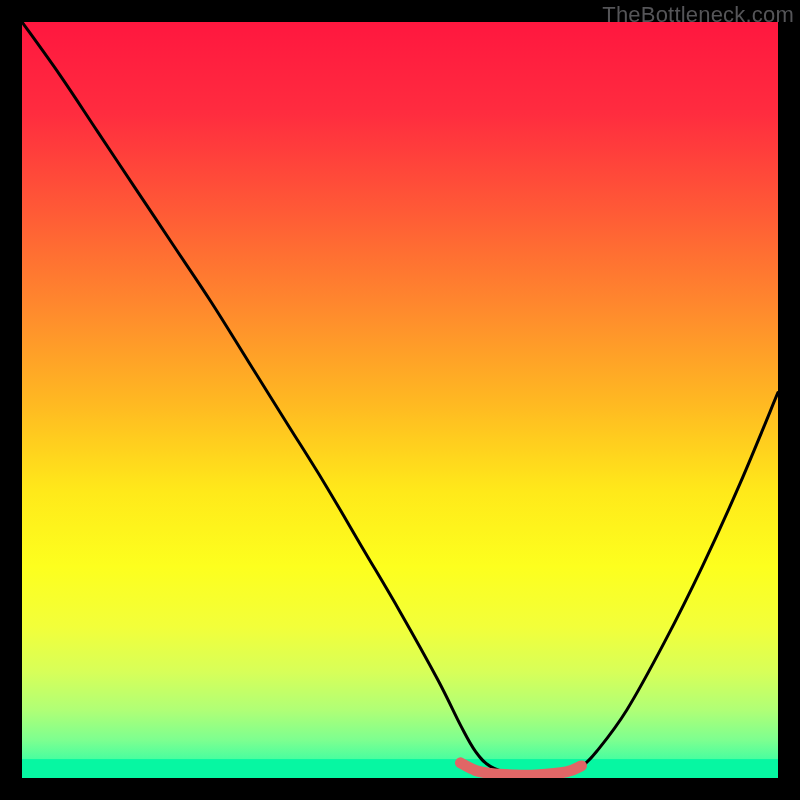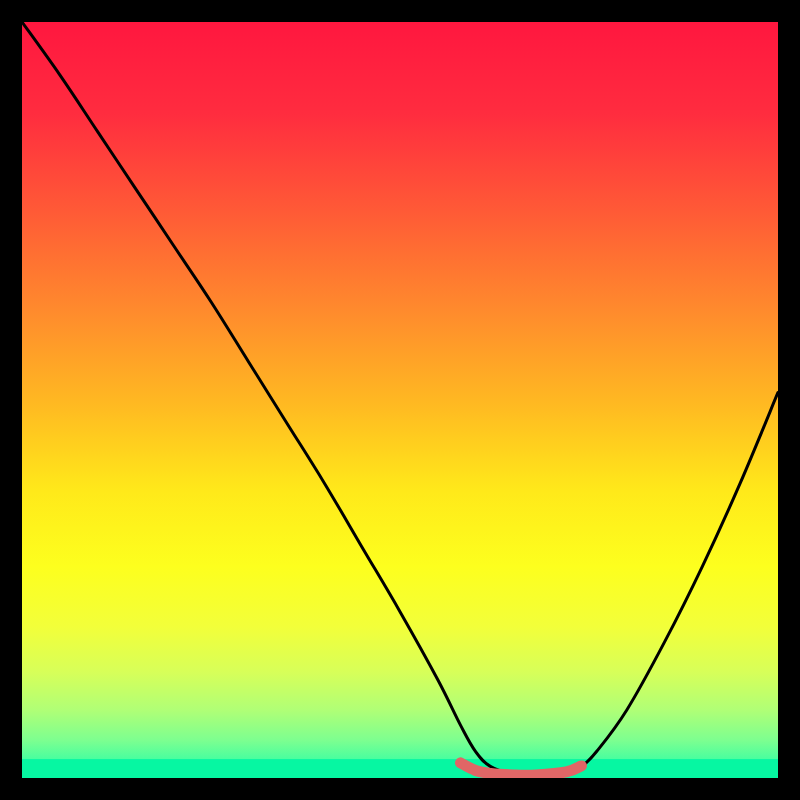--- a/index.html
+++ b/index.html
@@ -39,20 +39,21 @@
   svg {
     position: absolute;
     left: 0;
     top: 0;
   }
 </style>
 </head>
 <body>
 
 <div class="frame">
+  <div class="watermark">TheBottleneck.com</div>
   <div class="plot">
     <svg id="svg" width="756" height="756" viewBox="0 0 756 756">
       <defs>
         <linearGradient id="bg-grad" x1="0" y1="0" x2="0" y2="1">
             <stop offset="0%" stop-color="#ff173f"></stop>
             <stop offset="12%" stop-color="#ff2c3f"></stop>
             <stop offset="25%" stop-color="#ff5a36"></stop>
             <stop offset="38%" stop-color="#ff8a2d"></stop>
             <stop offset="50%" stop-color="#ffb722"></stop>
             <stop offset="62%" stop-color="#ffe91a"></stop>

